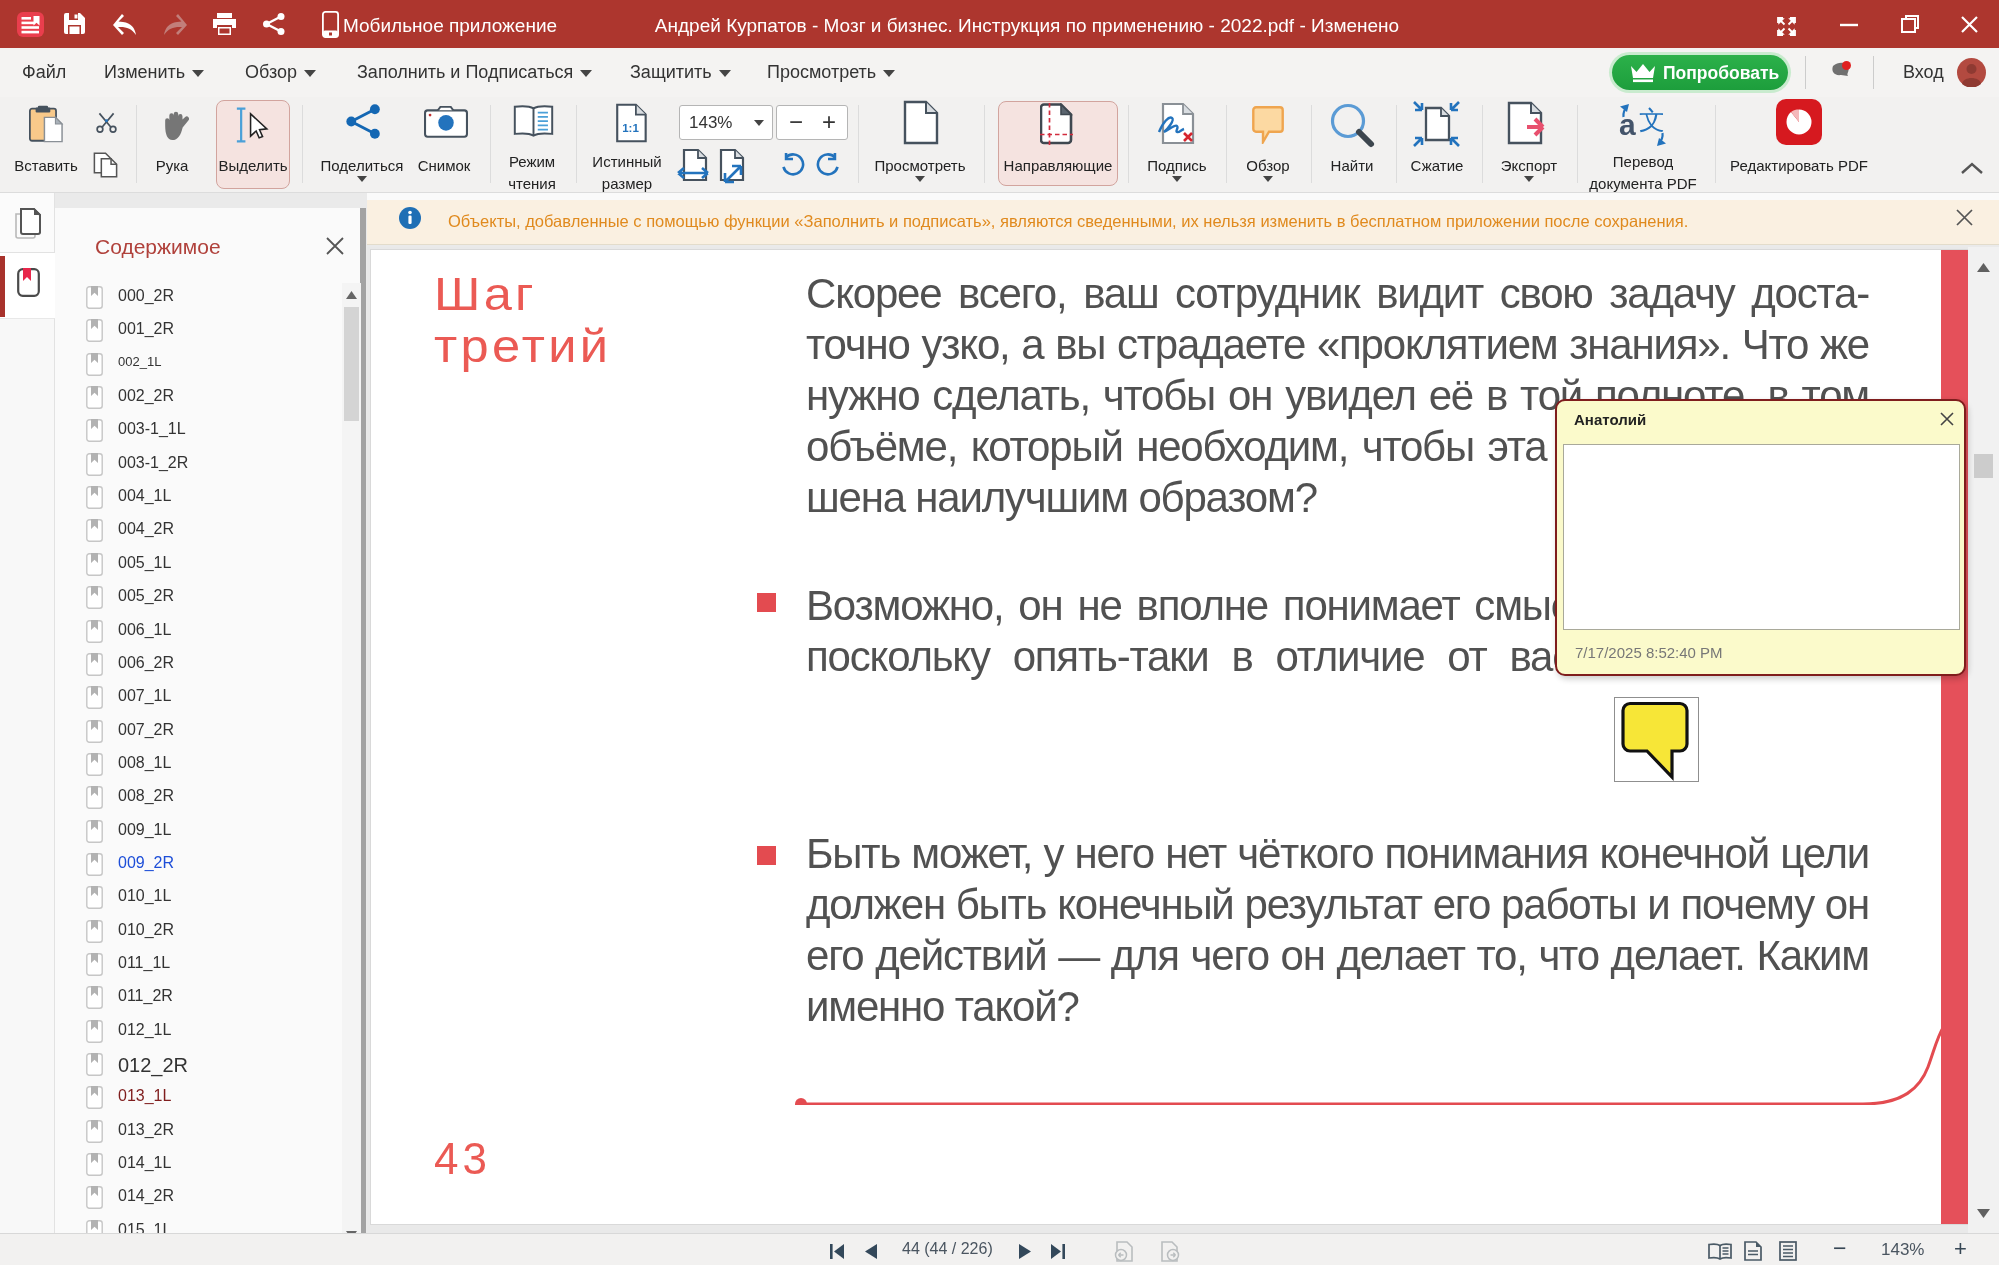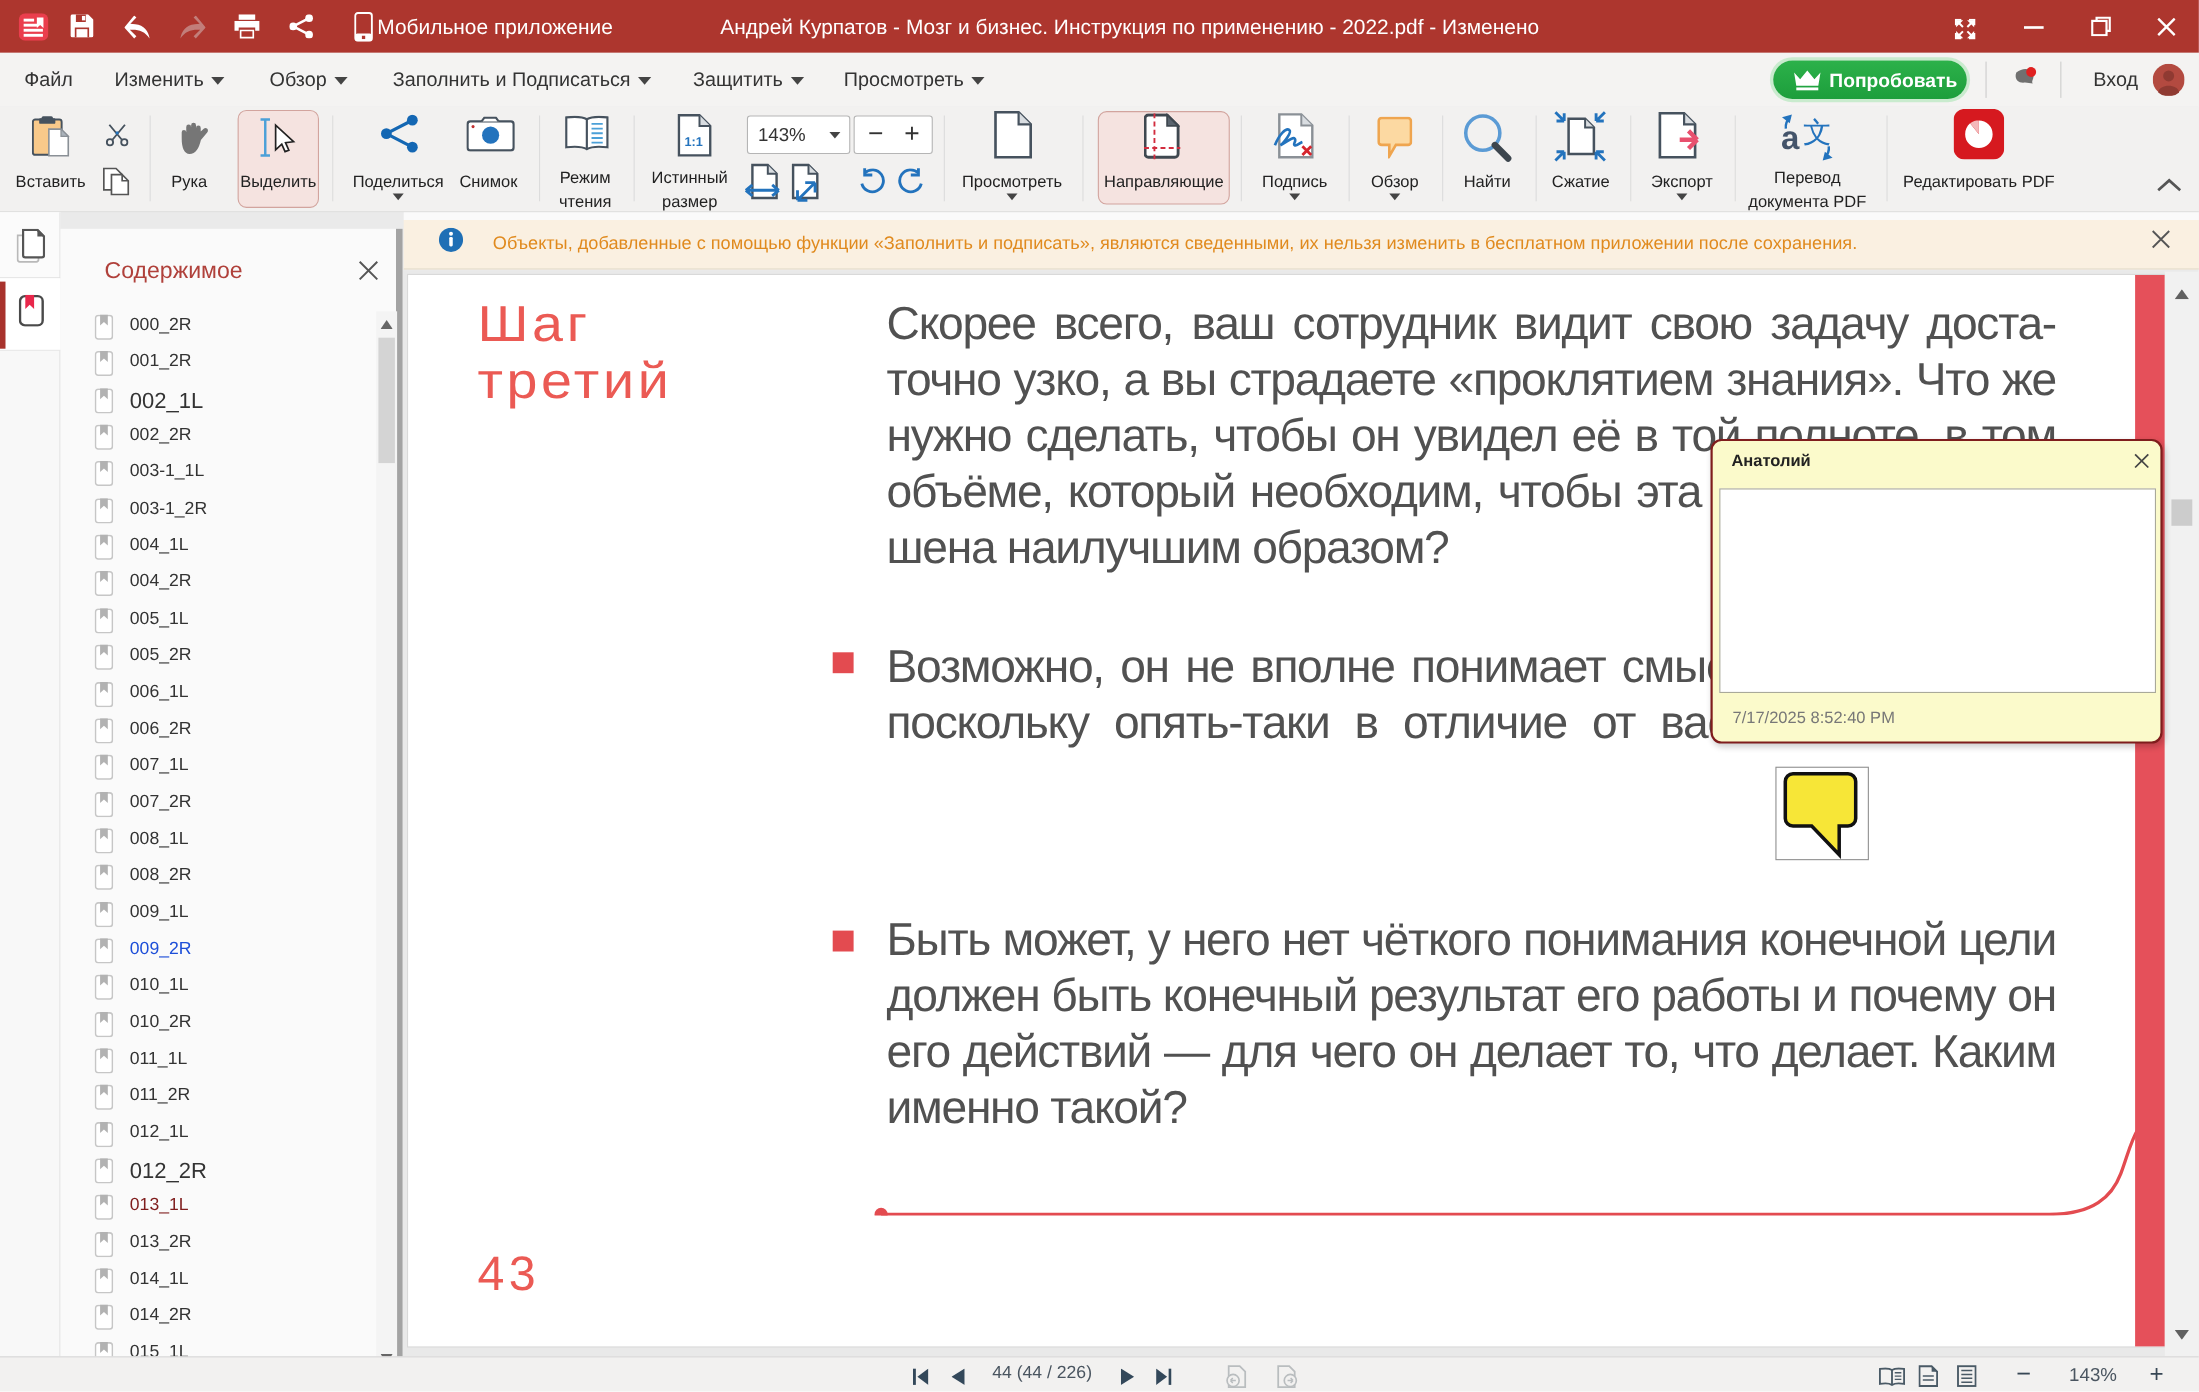--- a/index.html
+++ b/index.html
@@ -331,21 +331,21 @@
         <div class="abs" style="left:63px;top:79px;font-size:16px;color:#333">000_2R</div>
 <div class="abs" style="left:31px;top:111px"><svg width="17" height="23" viewBox="0 0 17 23">
             <rect x="0.8" y="0.8" width="15.4" height="21.4" rx="2.5" fill="#fff" stroke="#c6c6c6" stroke-width="1.4"></rect>
             <path d="M5 0 h7 v10 l-3.5-3.2 L5 10 z" fill="#b2b2b2"></path>
           </svg></div>
         <div class="abs" style="left:63px;top:112px;font-size:16px;color:#333">001_2R</div>
 <div class="abs" style="left:31px;top:145px"><svg width="17" height="23" viewBox="0 0 17 23">
             <rect x="0.8" y="0.8" width="15.4" height="21.4" rx="2.5" fill="#fff" stroke="#c6c6c6" stroke-width="1.4"></rect>
             <path d="M5 0 h7 v10 l-3.5-3.2 L5 10 z" fill="#b2b2b2"></path>
           </svg></div>
-        <div class="abs" style="left:63px;top:146px;font-size:20px;color:#333">002_1L</div>
+        <div class="abs" style="left:63px;top:146px;font-size:13px;color:#333">002_1L</div>
 <div class="abs" style="left:31px;top:178px"><svg width="17" height="23" viewBox="0 0 17 23">
             <rect x="0.8" y="0.8" width="15.4" height="21.4" rx="2.5" fill="#fff" stroke="#c6c6c6" stroke-width="1.4"></rect>
             <path d="M5 0 h7 v10 l-3.5-3.2 L5 10 z" fill="#b2b2b2"></path>
           </svg></div>
         <div class="abs" style="left:63px;top:179px;font-size:16px;color:#333">002_2R</div>
 <div class="abs" style="left:31px;top:211px"><svg width="17" height="23" viewBox="0 0 17 23">
             <rect x="0.8" y="0.8" width="15.4" height="21.4" rx="2.5" fill="#fff" stroke="#c6c6c6" stroke-width="1.4"></rect>
             <path d="M5 0 h7 v10 l-3.5-3.2 L5 10 z" fill="#b2b2b2"></path>
           </svg></div>
         <div class="abs" style="left:63px;top:212px;font-size:16px;color:#333">003-1_1L</div>

